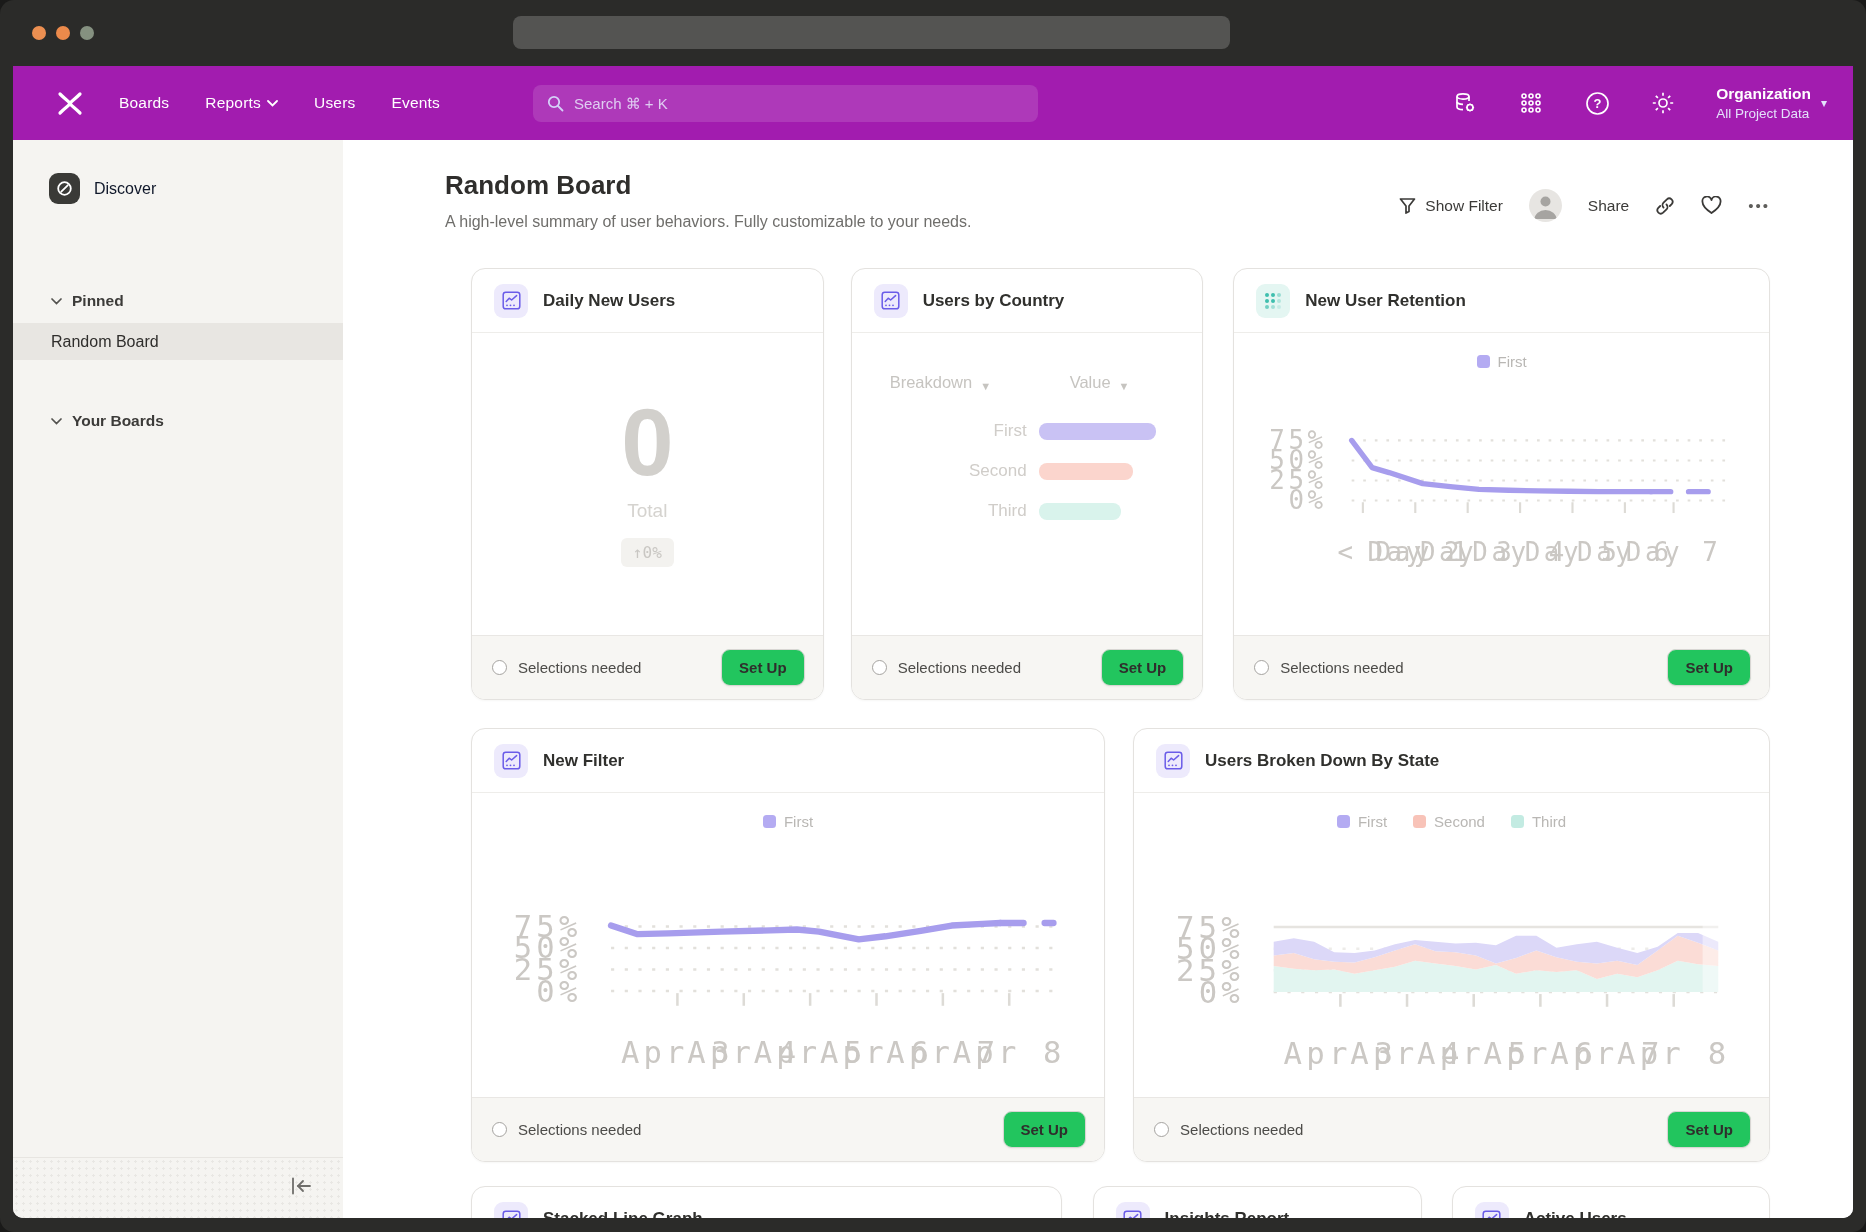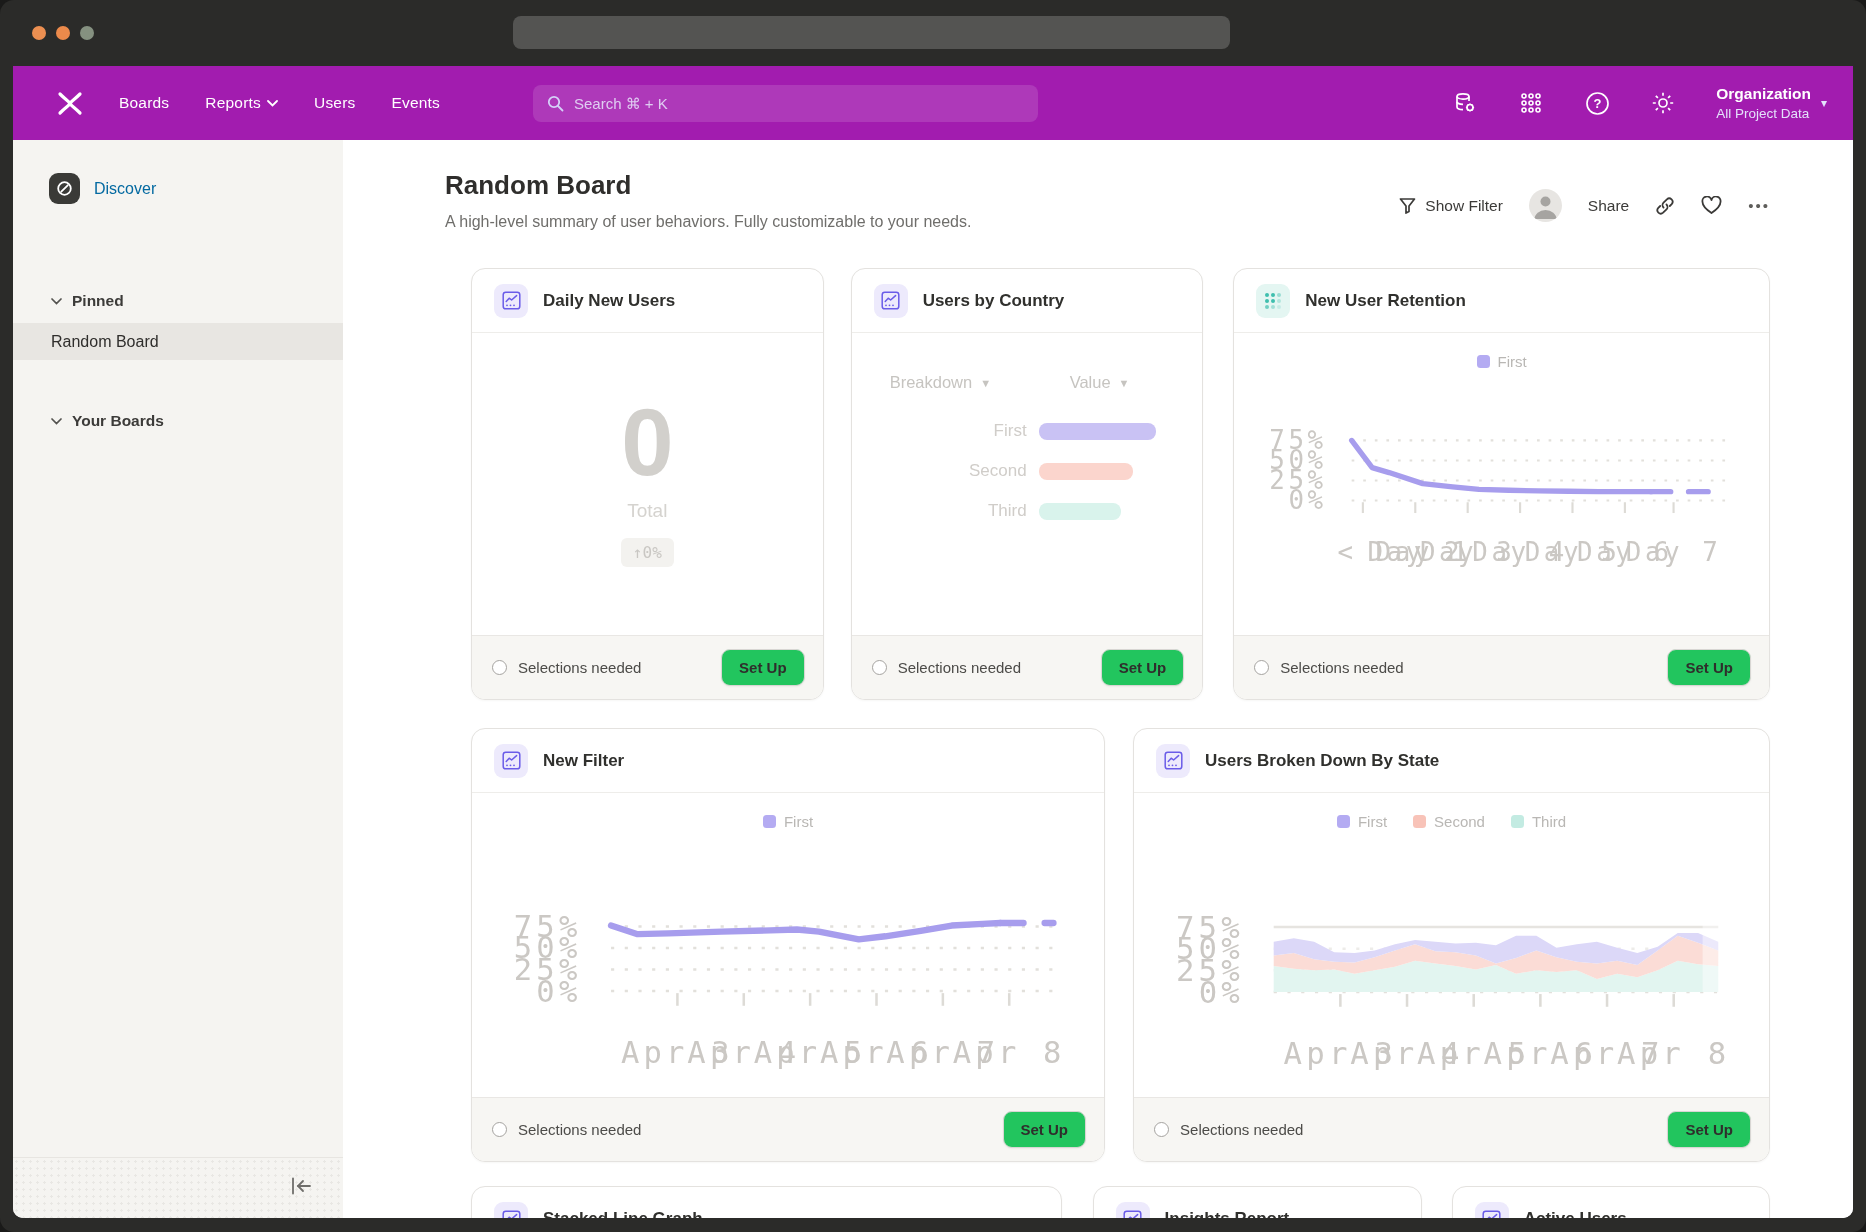--- a/index.html
+++ b/index.html
@@ -29,21 +29,21 @@
   .org-name { font-size:15.5px; font-weight:700; }
   .org-project { font-size:13.5px; font-weight:400; margin-top:3px; color:#e4e1fb; }
   .org-caret { color:#e4e1fb; font-size:12px; }
 
   
   .content { position:absolute; top:74px; left:0; right:0; bottom:0; display:flex; }
   .dotted-bg { background-image:radial-gradient(rgba(120,116,110,.10) 1px, transparent 1.2px); background-size:7px 7px; }
   .sidebar { width:330px; background:#f5f4f1; position:relative; flex:none; }
   .srow { position:absolute; left:0; right:0; display:flex; align-items:center; gap:14px; padding-left:36px; cursor:pointer; }
   .tile { width:31px; height:31px; border-radius:9px; display:flex; align-items:center; justify-content:center; flex:none; }
-  .srow-label { font-size:16px; color:#0369a1; font-weight:500; }
+  .srow-label { font-size:16px; color:#0f172a; font-weight:500; }
   .shead { position:absolute; left:0; right:0; display:flex; align-items:center; gap:10px; padding-left:38px; cursor:pointer; }
   .shead-label { font-size:15.5px; color:#3c3b39; font-weight:600; }
   .sitem { position:absolute; left:0; right:0; height:37px; display:flex; align-items:center; padding-left:38px; font-size:16px; color:#2f2e2c; cursor:pointer; }
   .sitem.sel { background:#e8e6e2; }
   .sidebar-footer { position:absolute; left:0; right:0; bottom:0; height:61px; border-top:1px solid #e7e5e1; }
   .collapse-btn { position:absolute; right:30px; top:18px; cursor:pointer; }
 
   .main { flex:1; position:relative; background:#ffffff; overflow:hidden; }
 
   
@@ -70,21 +70,21 @@
   .status-label { font-size:15px; color:#4c4b48; }
   .setup-btn { background:#22c55e; border:1px solid #d8d6d3; border-radius:9px; padding:9px 17px; font-family:inherit; font-size:15px; font-weight:600; color:#2f2e2c; box-shadow:0 1px 2px rgba(0,0,0,.05); cursor:pointer; }
 
   
   .big-metric { position:absolute; inset:0; display:flex; flex-direction:column; align-items:center; justify-content:center; padding-bottom:6px; }
   .big-value { font-size:94px; font-weight:600; color:#d2d0cc; line-height:1; }
   .big-label { margin-top:10px; font-size:19px; color:#d5d3cf; }
   .delta-badge { margin-top:16px; background:#f3f2ef; border-radius:6px; padding:5px 12px; font-family:"DejaVu Sans Mono", monospace; font-size:16px; color:#c9c7c3; }
 
   
-  .col-head { position:absolute; top:40px; font-size:16.5px; color:#c6c4c0; display:flex; align-items:center; gap:8px; cursor:pointer; }
+  .col-head { position:absolute; top:40px; font-size:16.5px; color:#c6c4c0; display:flex; align-items:flex-end; gap:8px; cursor:pointer; }
   .caret-dn { font-size:11px; color:#c6c4c0; }
   .ubc-row { position:absolute; display:flex; align-items:center; }
   .ubc-label { width:140px; text-align:right; font-size:17px; color:#d0cdc9; }
   .ubc-bar { margin-left:12px; height:17px; border-radius:8px; }
   .ubc-bar.dotted { background-image:radial-gradient(rgba(80,190,170,.45) 1px, transparent 1.2px); background-size:5px 5px; }
 
   
   .chart-legend { position:absolute; top:20px; left:0; right:0; display:flex; justify-content:center; gap:26px; z-index:2; }
   .legend-item { display:flex; align-items:center; gap:8px; font-size:15px; color:#b9b7b4; }
   .swatch { width:13px; height:13px; border-radius:3.5px; }

